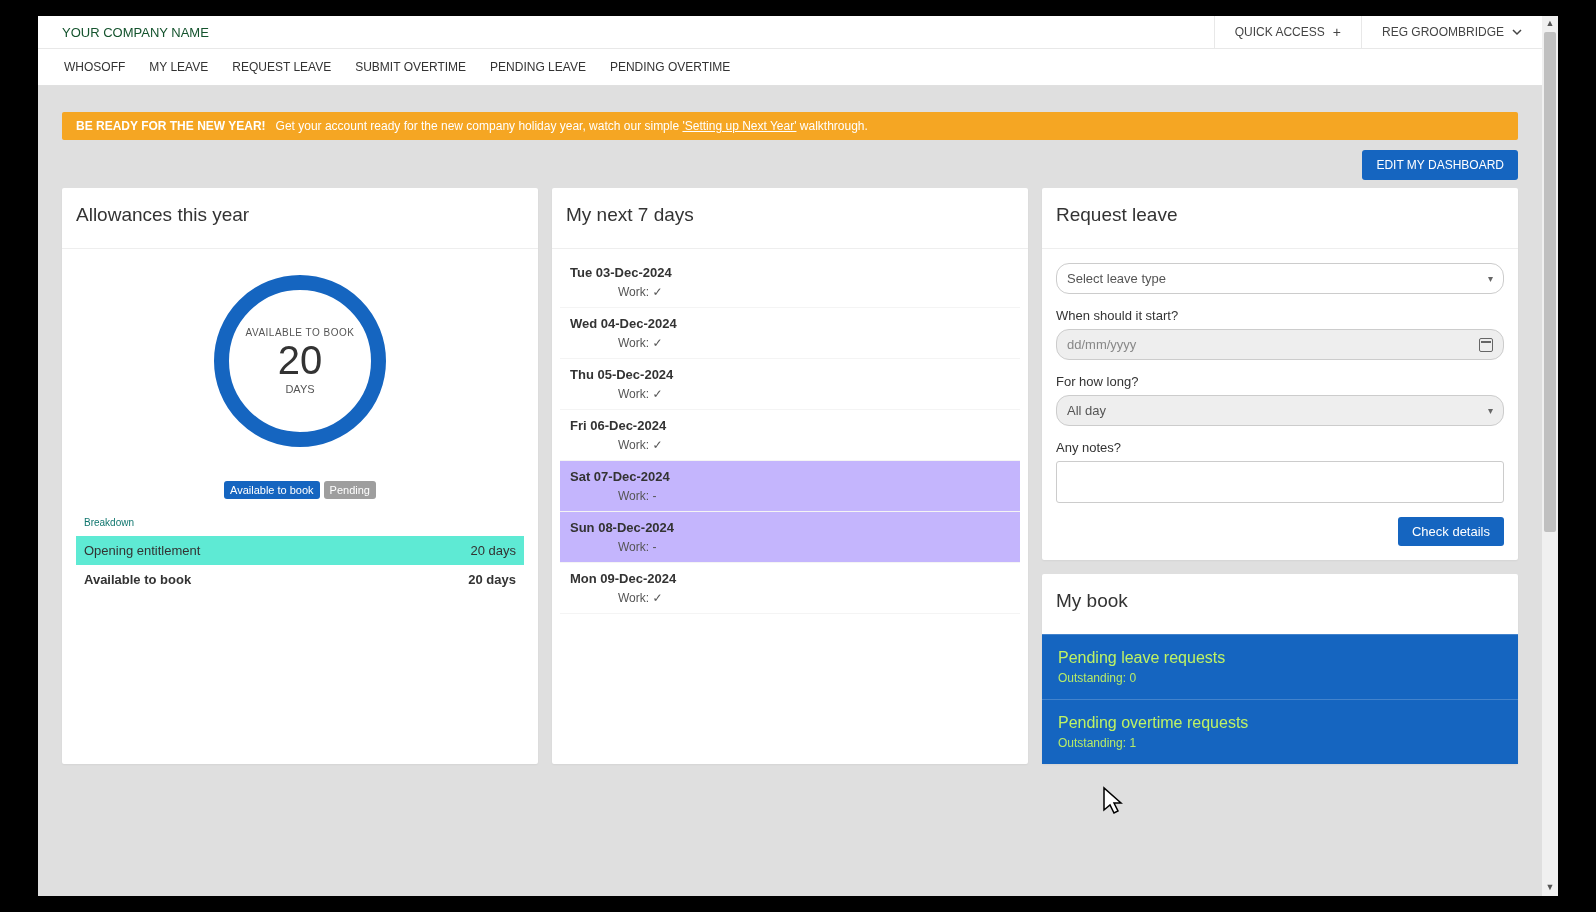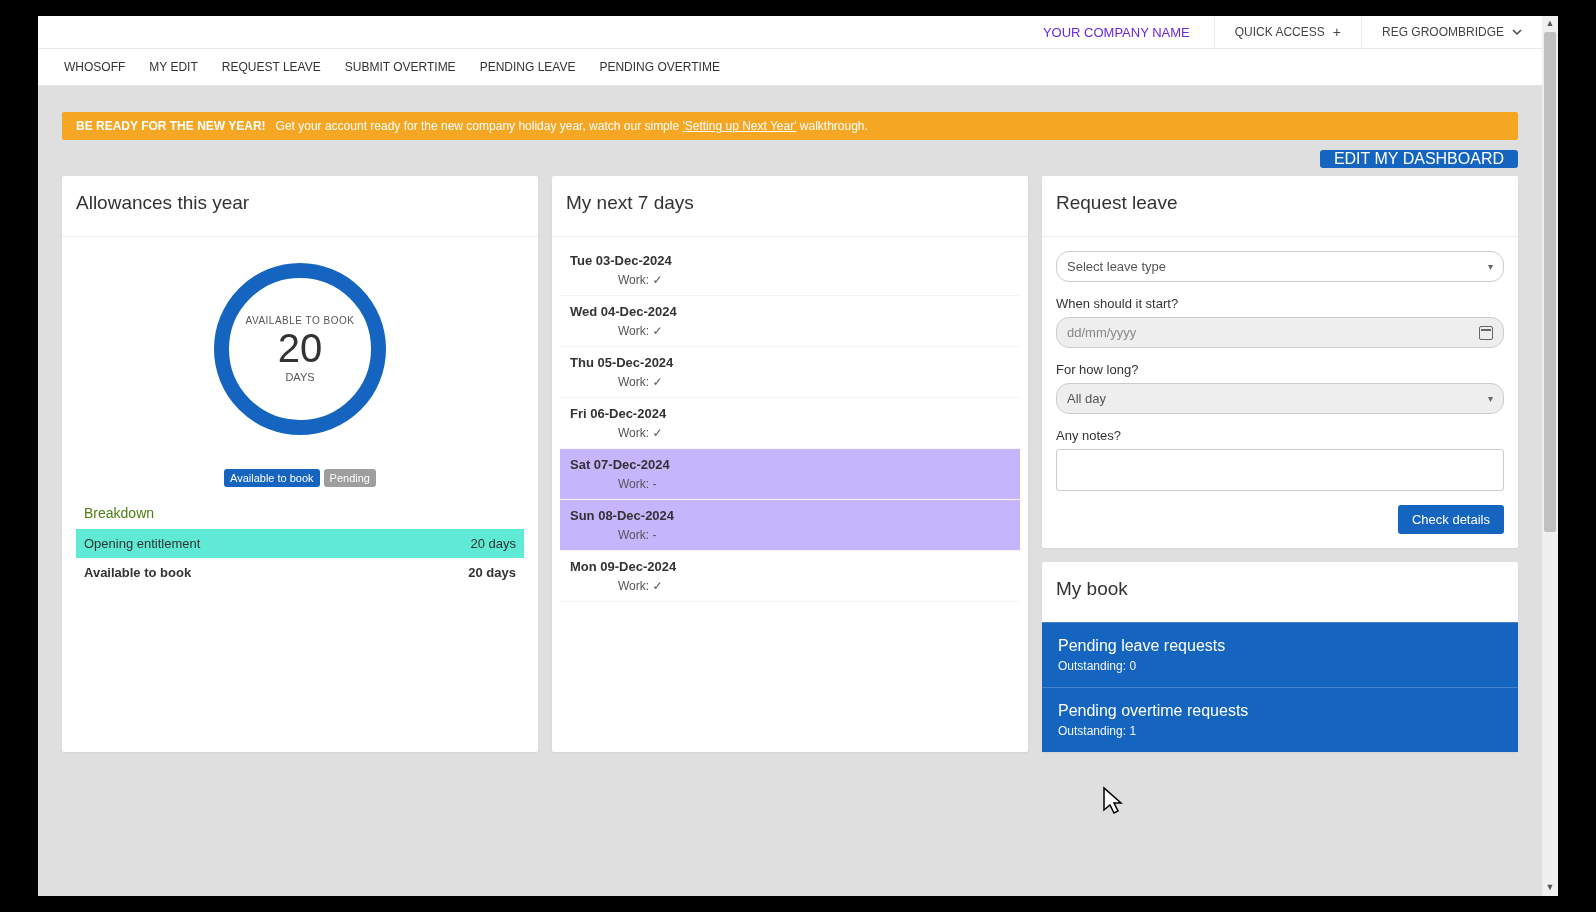--- a/index.html
+++ b/index.html
@@ -55,24 +55,23 @@
 .header {
   background: #fff;
   height: 33px;
   display: flex;
   align-items: center;
   border-bottom: 1px solid #e8e8e8;
 }
 .company-name {
   padding: 0 24px;
   font-size: 13px;
-  color: #6d28d9;
+  color: #14532d;
   font-weight: 500;
   flex: 1;
-  text-align: right;
 }
 .quick-access, .user-menu {
   border-left: 1px solid #e8e8e8;
   height: 100%;
   display: flex;
   align-items: center;
   padding: 0 20px;
   font-size: 12px;
   color: #444;
   gap: 8px;
@@ -114,22 +113,22 @@
 .banner .link { text-decoration: underline; cursor: pointer; }
 .edit-row {
   display: flex;
   justify-content: flex-end;
   margin-top: 10px;
 }
 .edit-btn {
   background: #1565c0;
   color: #fff;
   border: none;
-  padding: 0 14px;
-  font-size: 16px;
+  padding: 8px 14px;
+  font-size: 12px;
   border-radius: 3px;
   cursor: pointer;
 }
 .grid {
   display: grid;
   grid-template-columns: 1fr 1fr 1fr;
   gap: 14px;
   margin-top: 8px;
 }
 .card {
@@ -167,22 +166,22 @@
 .legend { margin-top: 34px; display: flex; gap: 4px; }
 .legend-pill {
   font-size: 11px;
   padding: 3px 6px;
   border-radius: 3px;
   color: #fff;
 }
 .legend-pill.avail { background: #1565c0; }
 .legend-pill.pend { background: #9e9e9e; }
 .breakdown-title {
-  font-size: 14px;
-  color: #4d7c0f;
+  font-size: 10px;
+  color: #0f766e;
   padding: 14px 8px 8px 8px;
 }
 .bd-row {
   display: flex;
   justify-content: space-between;
   padding: 7px 8px;
   font-size: 13px;
   color: #333;
 }
 .bd-row.alt { background: #5eead4; }
@@ -239,21 +238,21 @@
   border: none;
   padding: 7px 14px;
   font-size: 13px;
   border-radius: 3px;
   cursor: pointer;
   float: right;
 }
 .tasks-card { margin-top: 14px; }
 .task-row {
   background: #1565c0;
-  color: #ffffff;
+  color: #bef264;
   padding: 14px 16px;
   border-top: 1px solid rgba(255,255,255,0.2);
   cursor: pointer;
 }
 .task-title { font-size: 16px; font-weight: 400; }
 .task-sub { font-size: 12px; margin-top: 4px; opacity: 0.95; }
 .cursor {
   position: absolute;
   left: 1064px;
   top: 770px;
@@ -286,21 +285,21 @@
         <span class="chevron-down-icon">
           <svg viewBox="0 0 10 10" width="10" height="10">
               <path d="M1 3 L5 7 L9 3" stroke="#444" stroke-width="1.5" fill="none"></path>
             </svg>
         </span>
       </div>
     </div>
 
     <div class="nav">
       <div class="nav-item">WHOSOFF</div>
-      <div class="nav-item">MY EDIT</div>
+      <div class="nav-item">MY LEAVE</div>
       <div class="nav-item">REQUEST LEAVE</div>
       <div class="nav-item">SUBMIT OVERTIME</div>
       <div class="nav-item">PENDING LEAVE</div>
       <div class="nav-item">PENDING OVERTIME</div>
     </div>
 
     <div class="content">
       <div class="banner">
         <b>BE READY FOR THE NEW YEAR!</b>
         &nbsp;&nbsp;<span>Get your account ready for the new company holiday year, watch our simple </span><span class="link">'Setting up Next Year'</span><span> walkthrough.</span>

